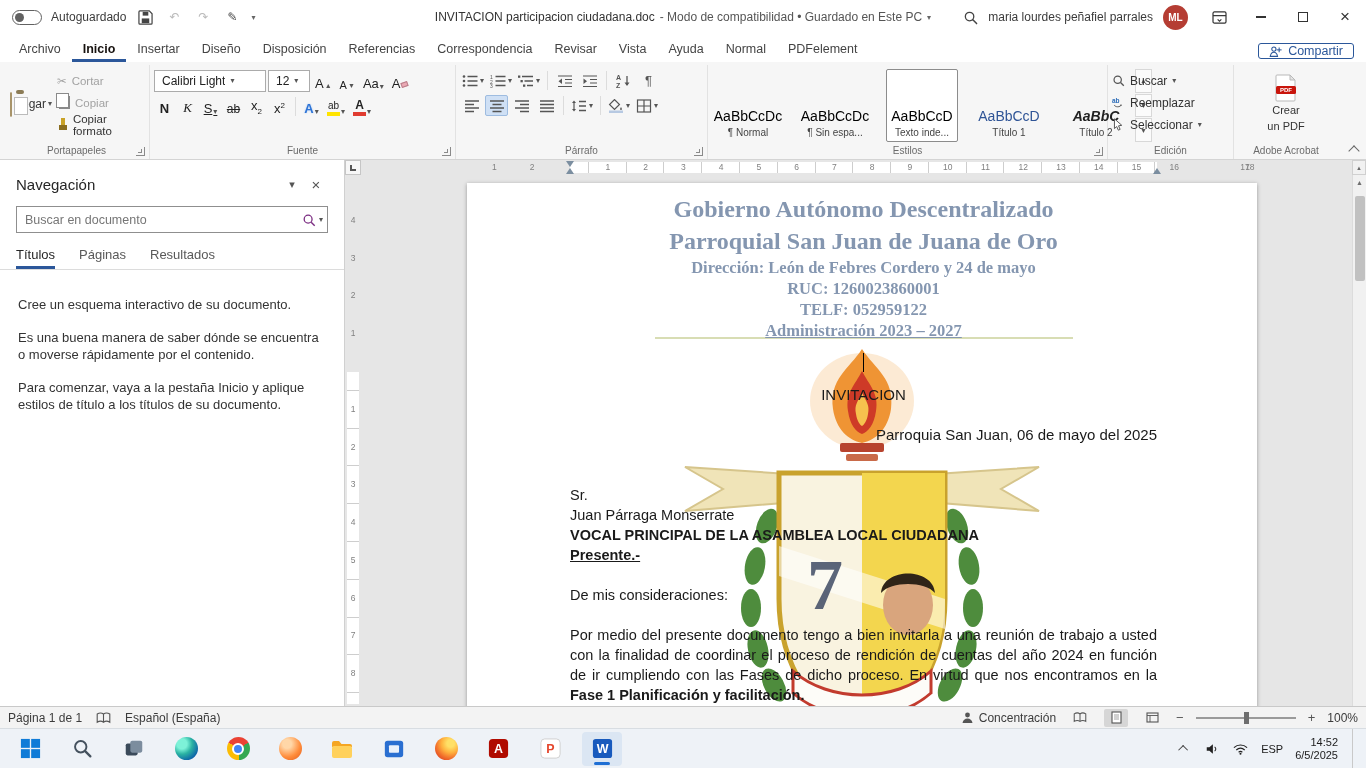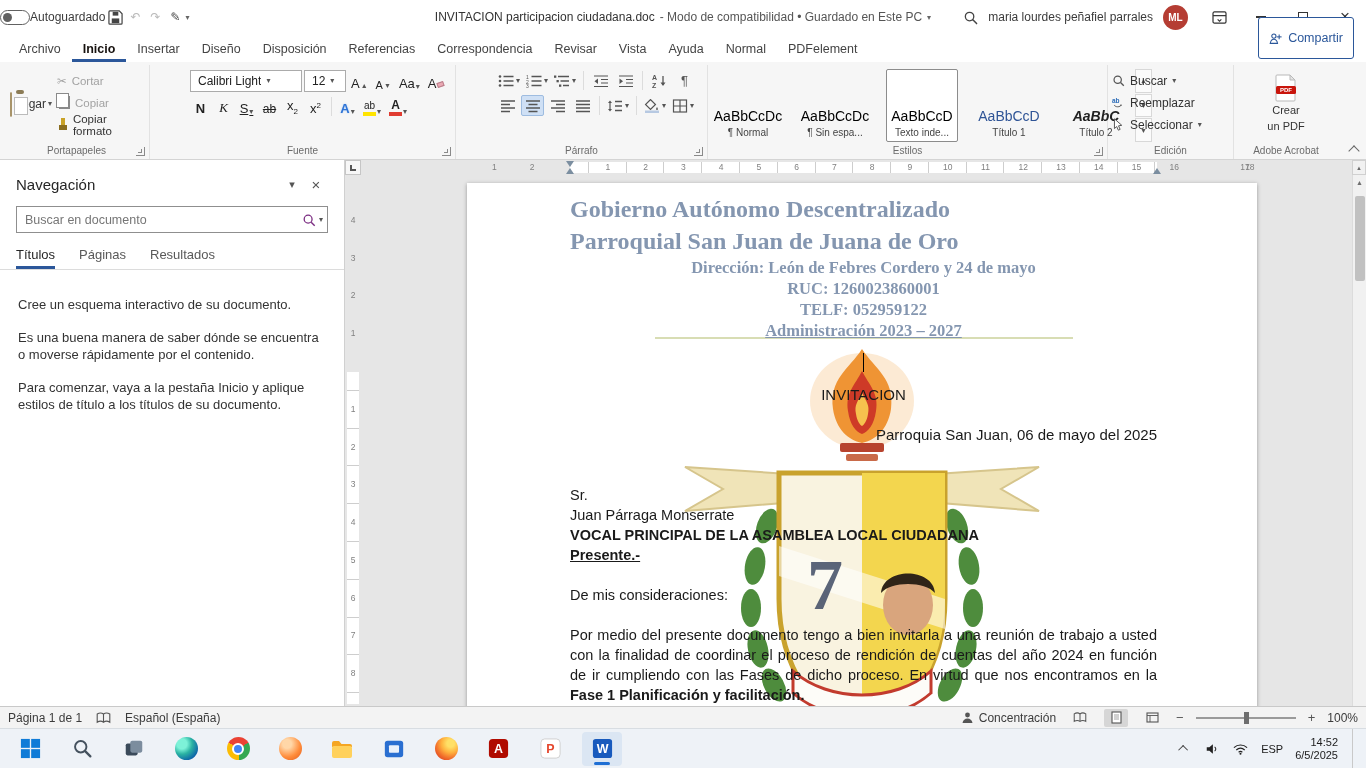--- a/index.html
+++ b/index.html
@@ -1,38 +1,38 @@
 <!DOCTYPE html>
 <html><head>
 <meta charset="utf-8">
 <style>
 *{margin:0;padding:0;box-sizing:border-box;}
 html,body{width:1366px;height:768px;overflow:hidden;font-family:"Liberation Sans","DejaVu Sans",sans-serif;background:#fff;}
 #app{width:1366px;height:768px;display:flex;flex-direction:column;}
 
 
 .titlebar{height:34px;flex:0 0 auto;display:flex;align-items:center;background:#fff;position:relative;font-size:12px;color:#3b3b3b;}
-.tb-left{display:flex;align-items:center;}
+.tb-left{display:flex;align-items:center;gap:9px;padding-left:12px;}
 .toggle{width:30px;height:15px;border:1px solid #616161;border-radius:8px;position:relative;background:#fff;cursor:pointer;}
 .toggle::before{content:"";position:absolute;left:2px;top:2px;width:9px;height:9px;border-radius:50%;background:#616161;}
 .tb-ic{width:20px;height:20px;display:flex;align-items:center;justify-content:center;color:#444;}
 .tb-ic.dis{color:#b9b9b9;}
 .mini-chev{font-size:8px;color:#666;}
 .tb-title{position:absolute;left:50%;transform:translateX(-50%);white-space:nowrap;font-size:12px;color:#333;display:flex;gap:5px;align-items:center;}
 .tb-right{position:absolute;right:0;top:0;height:34px;display:flex;align-items:center;}
 .avatar{width:25px;height:25px;border-radius:50%;background:#b53d33;color:#fff;font-size:10px;font-weight:bold;display:flex;align-items:center;justify-content:center;margin:0 10px;}
 .winbtn{width:42px;height:34px;display:flex;align-items:center;justify-content:center;color:#333;font-size:14px;}
 .maxbox{width:10px;height:10px;border:1.2px solid #333;}
 .minbar{width:10px;height:1.4px;background:#333;display:block;}
 
 
 .ribbon-tabs{height:28px;flex:0 0 auto;background:#fff;display:flex;align-items:flex-end;padding-left:8px;position:relative;}
 .rtab{padding:5px 11px 6px;font-size:12.5px;color:#444;cursor:pointer;white-space:nowrap;}
 .rtab.active{color:#17120f;font-weight:700;border-bottom:3px solid #2b579a;padding-bottom:3px;}
-.share-btn{position:absolute;right:12px;bottom:3px;display:flex;align-items:center;gap:6px;border:1px solid #2b579a;border-radius:3px;padding:13px 10px;color:#2b579a;font-size:12.5px;background:#fff;}
+.share-btn{position:absolute;right:12px;bottom:3px;display:flex;align-items:center;gap:6px;border:1px solid #2b579a;border-radius:3px;padding:0 10px;color:#2b579a;font-size:12.5px;background:#fff;}
 
 
 .ribbon{height:98px;flex:0 0 auto;background:#f6f6f6;border-bottom:1px solid #d4d4d4;display:flex;padding:3px 2px 0 4px;position:relative;font-size:12px;color:#333;}
 .rgroup{display:flex;flex-direction:column;border-right:1px solid #e2e2e2;padding:1px 4px 0;}
 .rgroup-body{flex:1;display:flex;}
 .rgroup-label{height:17px;font-size:10px;color:#6b6b6b;text-align:center;position:relative;padding-top:3px;}
 .launcher{position:absolute;right:0;bottom:3px;width:9px;height:9px;border-right:1.3px solid #8a8a8a;border-bottom:1.3px solid #8a8a8a;}
 .launcher::before{content:"";position:absolute;right:2px;bottom:2px;width:3px;height:3px;border-right:1.3px solid #8a8a8a;border-bottom:1.3px solid #8a8a8a;}
 .chev{font-size:8px;color:#555;line-height:1;}
 .vsep{width:1px;height:19px;background:#dcdcdc;margin:1px 3px;}
@@ -44,21 +44,21 @@
 .clip-col{display:flex;flex-direction:column;justify-content:flex-start;gap:3px;padding-top:5px;}
 .small-btn{display:flex;align-items:center;gap:5px;font-size:11.5px;height:19px;padding:0 3px;color:#333;}
 .small-btn.dis{color:#a2a2a2;}
 .copy-ic{width:11px;height:13px;border:1.2px solid #8a8a8a;background:#fff;position:relative;margin-left:2px;}
 .copy-ic::before{content:"";position:absolute;left:-4px;top:-4px;width:11px;height:13px;border:1.2px solid #8a8a8a;background:#fff;}
 .brush-ic{width:12px;height:13px;position:relative;}
 .brush-ic::before{content:"";position:absolute;left:4px;top:0;width:4px;height:7px;background:#c9a227;}
 .brush-ic::after{content:"";position:absolute;left:2px;top:7px;width:8px;height:5px;background:#8a6d1f;}
 
 .font-col{display:flex;flex-direction:column;gap:4px;padding-top:4px;}
-.frow{display:flex;align-items:center;gap:2px;margin-left:36px;}
+.frow{display:flex;align-items:center;gap:2px;}
 .combo{display:flex;align-items:center;height:22px;border:1px solid #ababab;background:#fff;padding:0 4px 0 7px;gap:5px;font-size:12px;color:#222;}
 .combo .cv{white-space:nowrap;overflow:hidden;}
 .fbtn{height:21px;min-width:21px;display:flex;align-items:flex-end;justify-content:center;font-size:13px;color:#222;padding:1px 3px;gap:1px;}
 .fbtn .arr{font-size:7px;color:#555;margin-bottom:2px;}
 .bold-l{font-weight:800;}
 .italic-l{font-style:italic;font-family:"Liberation Serif",serif;}
 .und-l{text-decoration:underline;}
 .strike-l{text-decoration:line-through;font-size:12px;}
 .fx-l{color:#2e74d6;font-weight:bold;text-shadow:0 0 2px #a9c8f2;}
 .hl-stack,.fc-stack{display:flex;flex-direction:column;align-items:center;line-height:1;}
@@ -117,21 +117,21 @@
 .ruler-corner-right{width:14px;height:15px;background:#f1f1f1;border:1px solid #d0d0d0;display:flex;align-items:center;justify-content:center;font-size:6px;color:#666;}
 .doc-body{flex:1;display:flex;min-height:0;}
 #vruler{width:16px;flex:0 0 auto;position:relative;background:#e6e6e6;overflow:hidden;}
 .vruler-white{position:absolute;left:2px;top:197px;width:12px;height:332px;background:#fff;}
 .vruler-white::after{content:"";position:absolute;inset:0;background:repeating-linear-gradient(to bottom,transparent 0 17.9px,#adadad 17.9px 18.9px,transparent 18.9px 37.77px);opacity:.6;}
 #vruler .rnum{position:absolute;left:50%;transform:translateX(-50%);font-size:8.5px;color:#808080;}
 .page-scroll{flex:1;position:relative;overflow:hidden;background:#e6e6e6;}
 .page{position:absolute;left:106px;top:8px;width:790px;height:760px;background:#fff;box-shadow:0 1px 4px rgba(0,0,0,.35);overflow:hidden;}
 .crest{position:absolute;left:160px;top:158px;z-index:0;}
 .doc-content{position:relative;z-index:1;padding:10px 100px 0 103px;color:#1a1a1a;}
-.h1{font-family:"Liberation Serif","DejaVu Serif",serif;font-weight:bold;font-size:24px;line-height:32px;text-align:left;color:#8496b0;}
+.h1{font-family:"Liberation Serif","DejaVu Serif",serif;font-weight:bold;font-size:24px;line-height:32px;text-align:center;color:#8496b0;}
 .hsub{font-family:"Liberation Serif","DejaVu Serif",serif;font-weight:bold;font-size:16.5px;line-height:21px;text-align:center;color:#8496b0;}
 .hsub.admin span{text-decoration:underline;}
 .admin-rule{width:418px;margin:-4px auto 0;border-bottom:2px solid #d8ddb4;}
 .caret-line{height:46px;display:flex;align-items:center;justify-content:center;}
 .caret{width:1.5px;height:19px;background:#000;animation:blink 1s steps(1,end) infinite;}
 @keyframes blink{50%{opacity:0;}}
 .center-line{font-size:15px;line-height:20px;text-align:center;}
 .right-line{font-size:15px;line-height:20px;text-align:right;margin-top:20px;}
 .sp40{height:40px;} .sp20{height:20px;}
 .body-line{font-size:14.5px;line-height:20px;}

